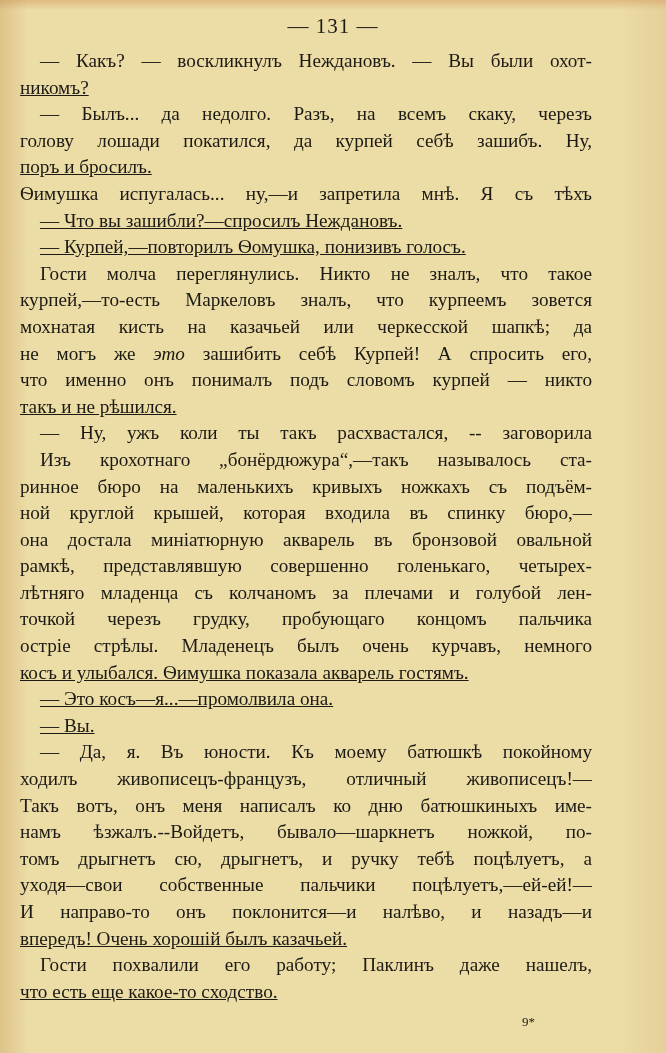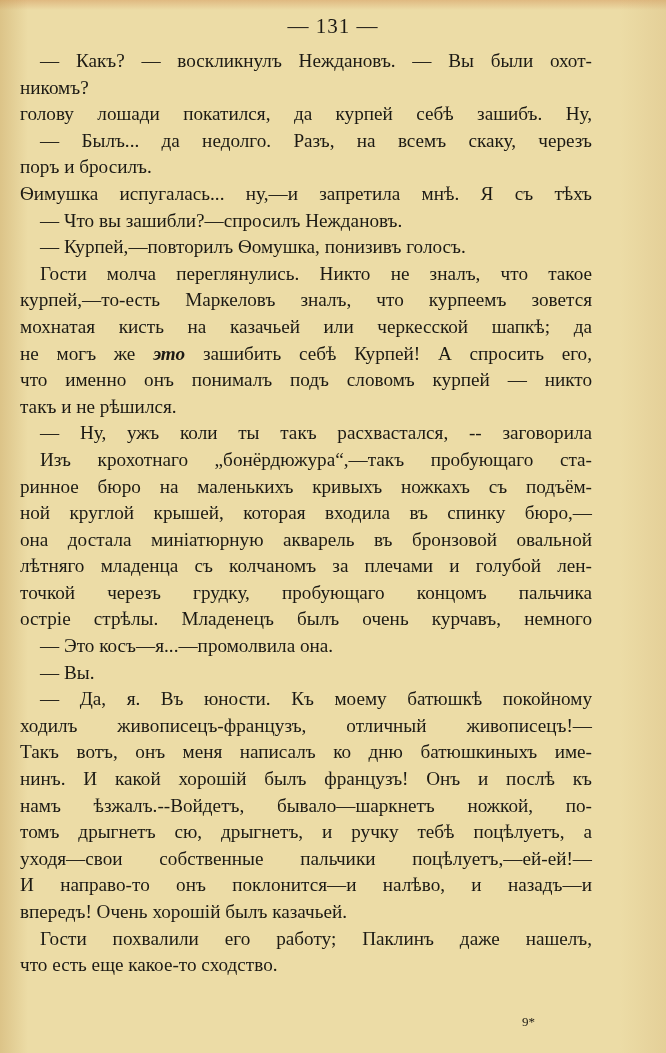--- a/index.html
+++ b/index.html
@@ -40,65 +40,66 @@
       font-stretch: condensed;
     }
     .line {
       display: block;
       white-space: nowrap;
       text-align: justify;
       text-align-last: justify;
       height: 26.6px;
       overflow: visible;
     }
-    .line.short { text-align-last: left; }
+    .line.short { text-align-last: left; text-decoration: underline; }
     .line.indent { padding-left: 20px; }
-    .line em { font-style: italic; font-weight: bold; }
+    .line em { font-style: italic; }
     .signature {
       position: absolute;
       top: 1014px;
       left: 522px;
       font-size: 13px;
     }
   </style>
 </head>
 <body>
 
 <div class="page">
   <div class="page-number">— 131 —</div>
 
   <div class="text-block">
     <span class="line indent">— Какъ? — воскликнулъ Неждановъ. — Вы были охот-</span>
     <span class="line short">никомъ?</span>
+    <span class="line indent">— Былъ... да недолго. Разъ, на всемъ скаку, черезъ</span>
     <span class="line">голову лошади покатился, да курпей себѣ зашибъ. Ну,</span>
-    <span class="line indent">— Былъ... да недолго. Разъ, на всемъ скаку, черезъ</span>
     <span class="line short">поръ и бросилъ.</span>
     <span class="line">Ѳимушка испугалась... ну,—и запретила мнѣ. Я съ тѣхъ</span>
     <span class="line indent short">— Что вы зашибли?—спросилъ Неждановъ.</span>
     <span class="line indent short">— Курпей,—повторилъ Ѳомушка, понизивъ голосъ.</span>
     <span class="line indent">Гости молча переглянулись. Никто не зналъ, что такое</span>
     <span class="line">курпей,—то-есть Маркеловъ зналъ, что курпеемъ зовется</span>
     <span class="line">мохнатая кисть на казачьей или черкесской шапкѣ; да</span>
     <span class="line"><span>не могъ же </span><em>это</em><span> зашибить себѣ Курпей! А спросить его,</span></span>
     <span class="line">что именно онъ понималъ подъ словомъ курпей — никто</span>
     <span class="line short">такъ и не рѣшился.</span>
     <span class="line indent">— Ну, ужъ коли ты такъ расхвастался, -- заговорила</span>
-    <span class="line indent">Изъ крохотнаго „бонёрдюжура“,—такъ пробующаго ста-</span>
+    <span class="line indent">Изъ крохотнаго „бонёрдюжура“,—такъ называлось ста-</span>
     <span class="line">ринное бюро на маленькихъ кривыхъ ножкахъ съ подъём-</span>
     <span class="line">ной круглой крышей, которая входила въ спинку бюро,—</span>
     <span class="line">она достала миніатюрную акварель въ бронзовой овальной</span>
+    <span class="line">рамкѣ, представлявшую совершенно голенькаго, четырех-</span>
     <span class="line">лѣтняго младенца съ колчаномъ за плечами и голубой лен-</span>
     <span class="line">точкой черезъ грудку, пробующаго концомъ пальчика</span>
     <span class="line">остріе стрѣлы. Младенецъ былъ очень курчавъ, немного</span>
+    <span class="line short">косъ и улыбался. Ѳимушка показала акварель гостямъ.</span>
     <span class="line indent short">— Это косъ—я...—промолвила она.</span>
     <span class="line indent short">— Вы.</span>
     <span class="line indent">— Да, я. Въ юности. Къ моему батюшкѣ покойному</span>
     <span class="line">ходилъ живописецъ-французъ, отличный живописецъ!—</span>
     <span class="line">Такъ вотъ, онъ меня написалъ ко дню батюшкиныхъ име-</span>
-    <span class="line">нинъ. И какой хорошій былъ французъ! Онъ и послѣ къ</span>
     <span class="line">намъ ѣзжалъ.--Войдетъ, бывало—шаркнетъ ножкой, по-</span>
     <span class="line">томъ дрыгнетъ сю, дрыгнетъ, и ручку тебѣ поцѣлуетъ, а</span>
     <span class="line">уходя—свои собственные пальчики поцѣлуетъ,—ей-ей!—</span>
     <span class="line">И направо-то онъ поклонится—и налѣво, и назадъ—и</span>
     <span class="line short">впередъ! Очень хорошій былъ казачьей.</span>
     <span class="line indent">Гости похвалили его работу; Паклинъ даже нашелъ,</span>
     <span class="line short">что есть еще какое-то сходство.</span>
   </div>
 
   <div class="signature">9*</div>

